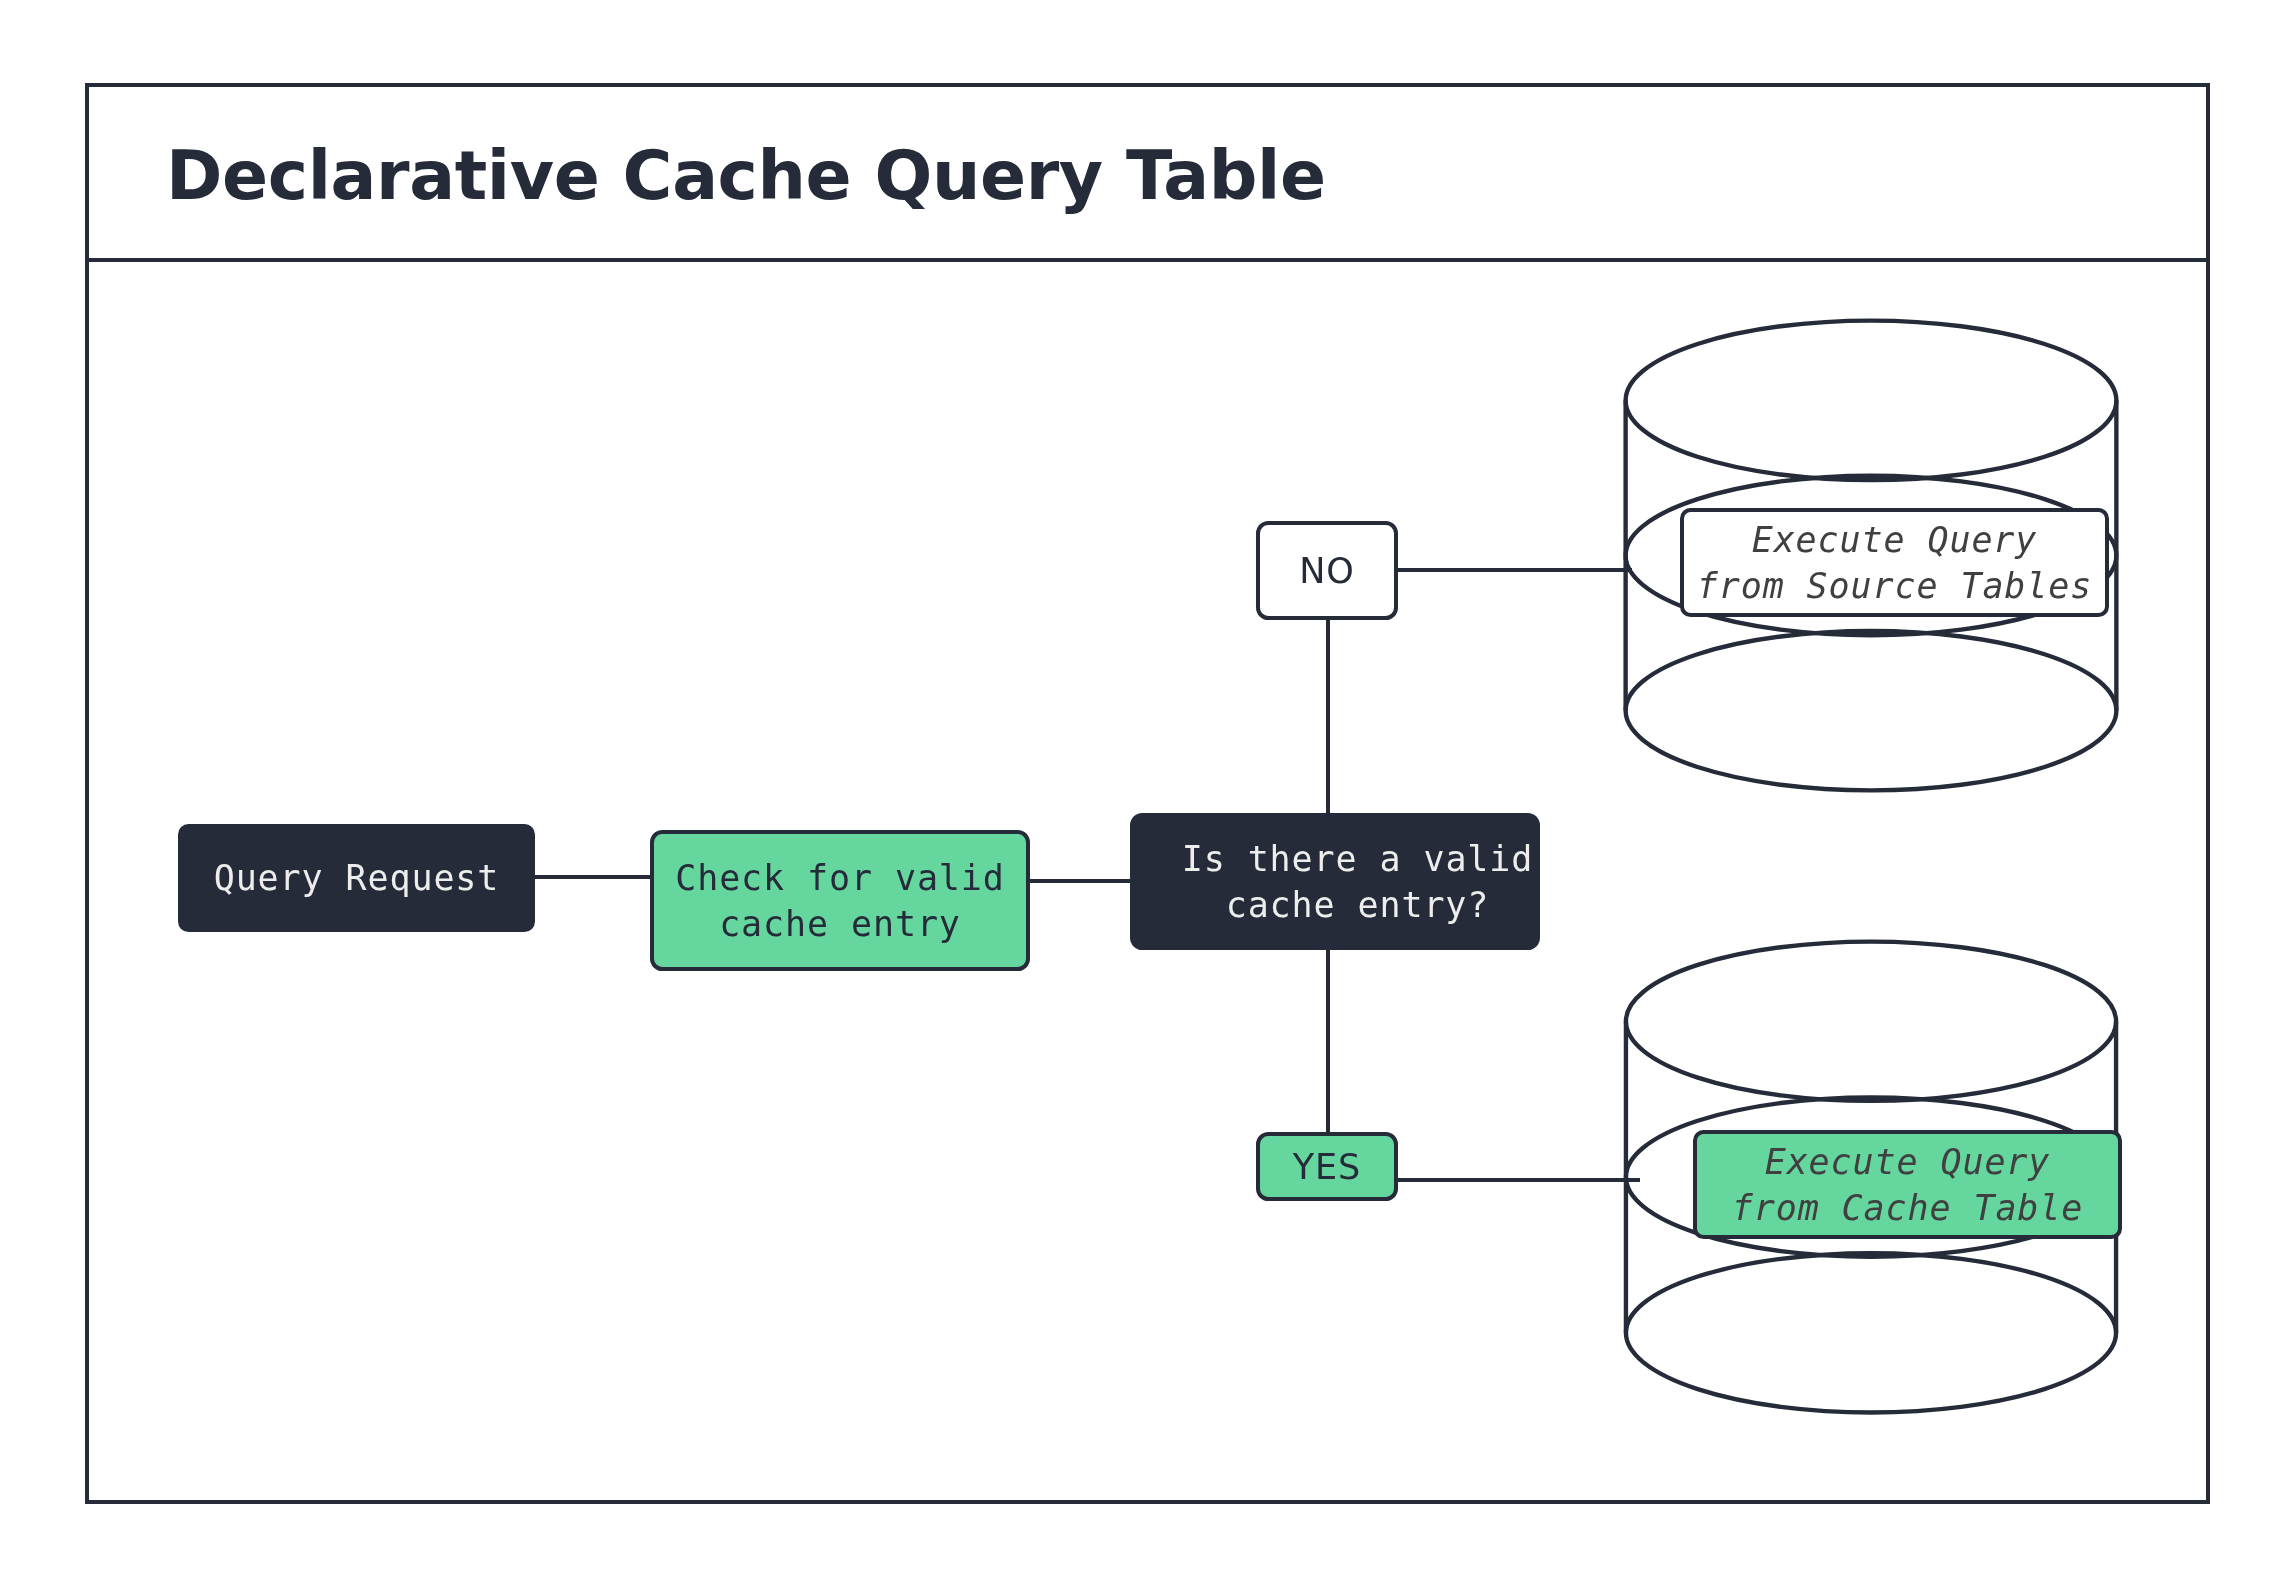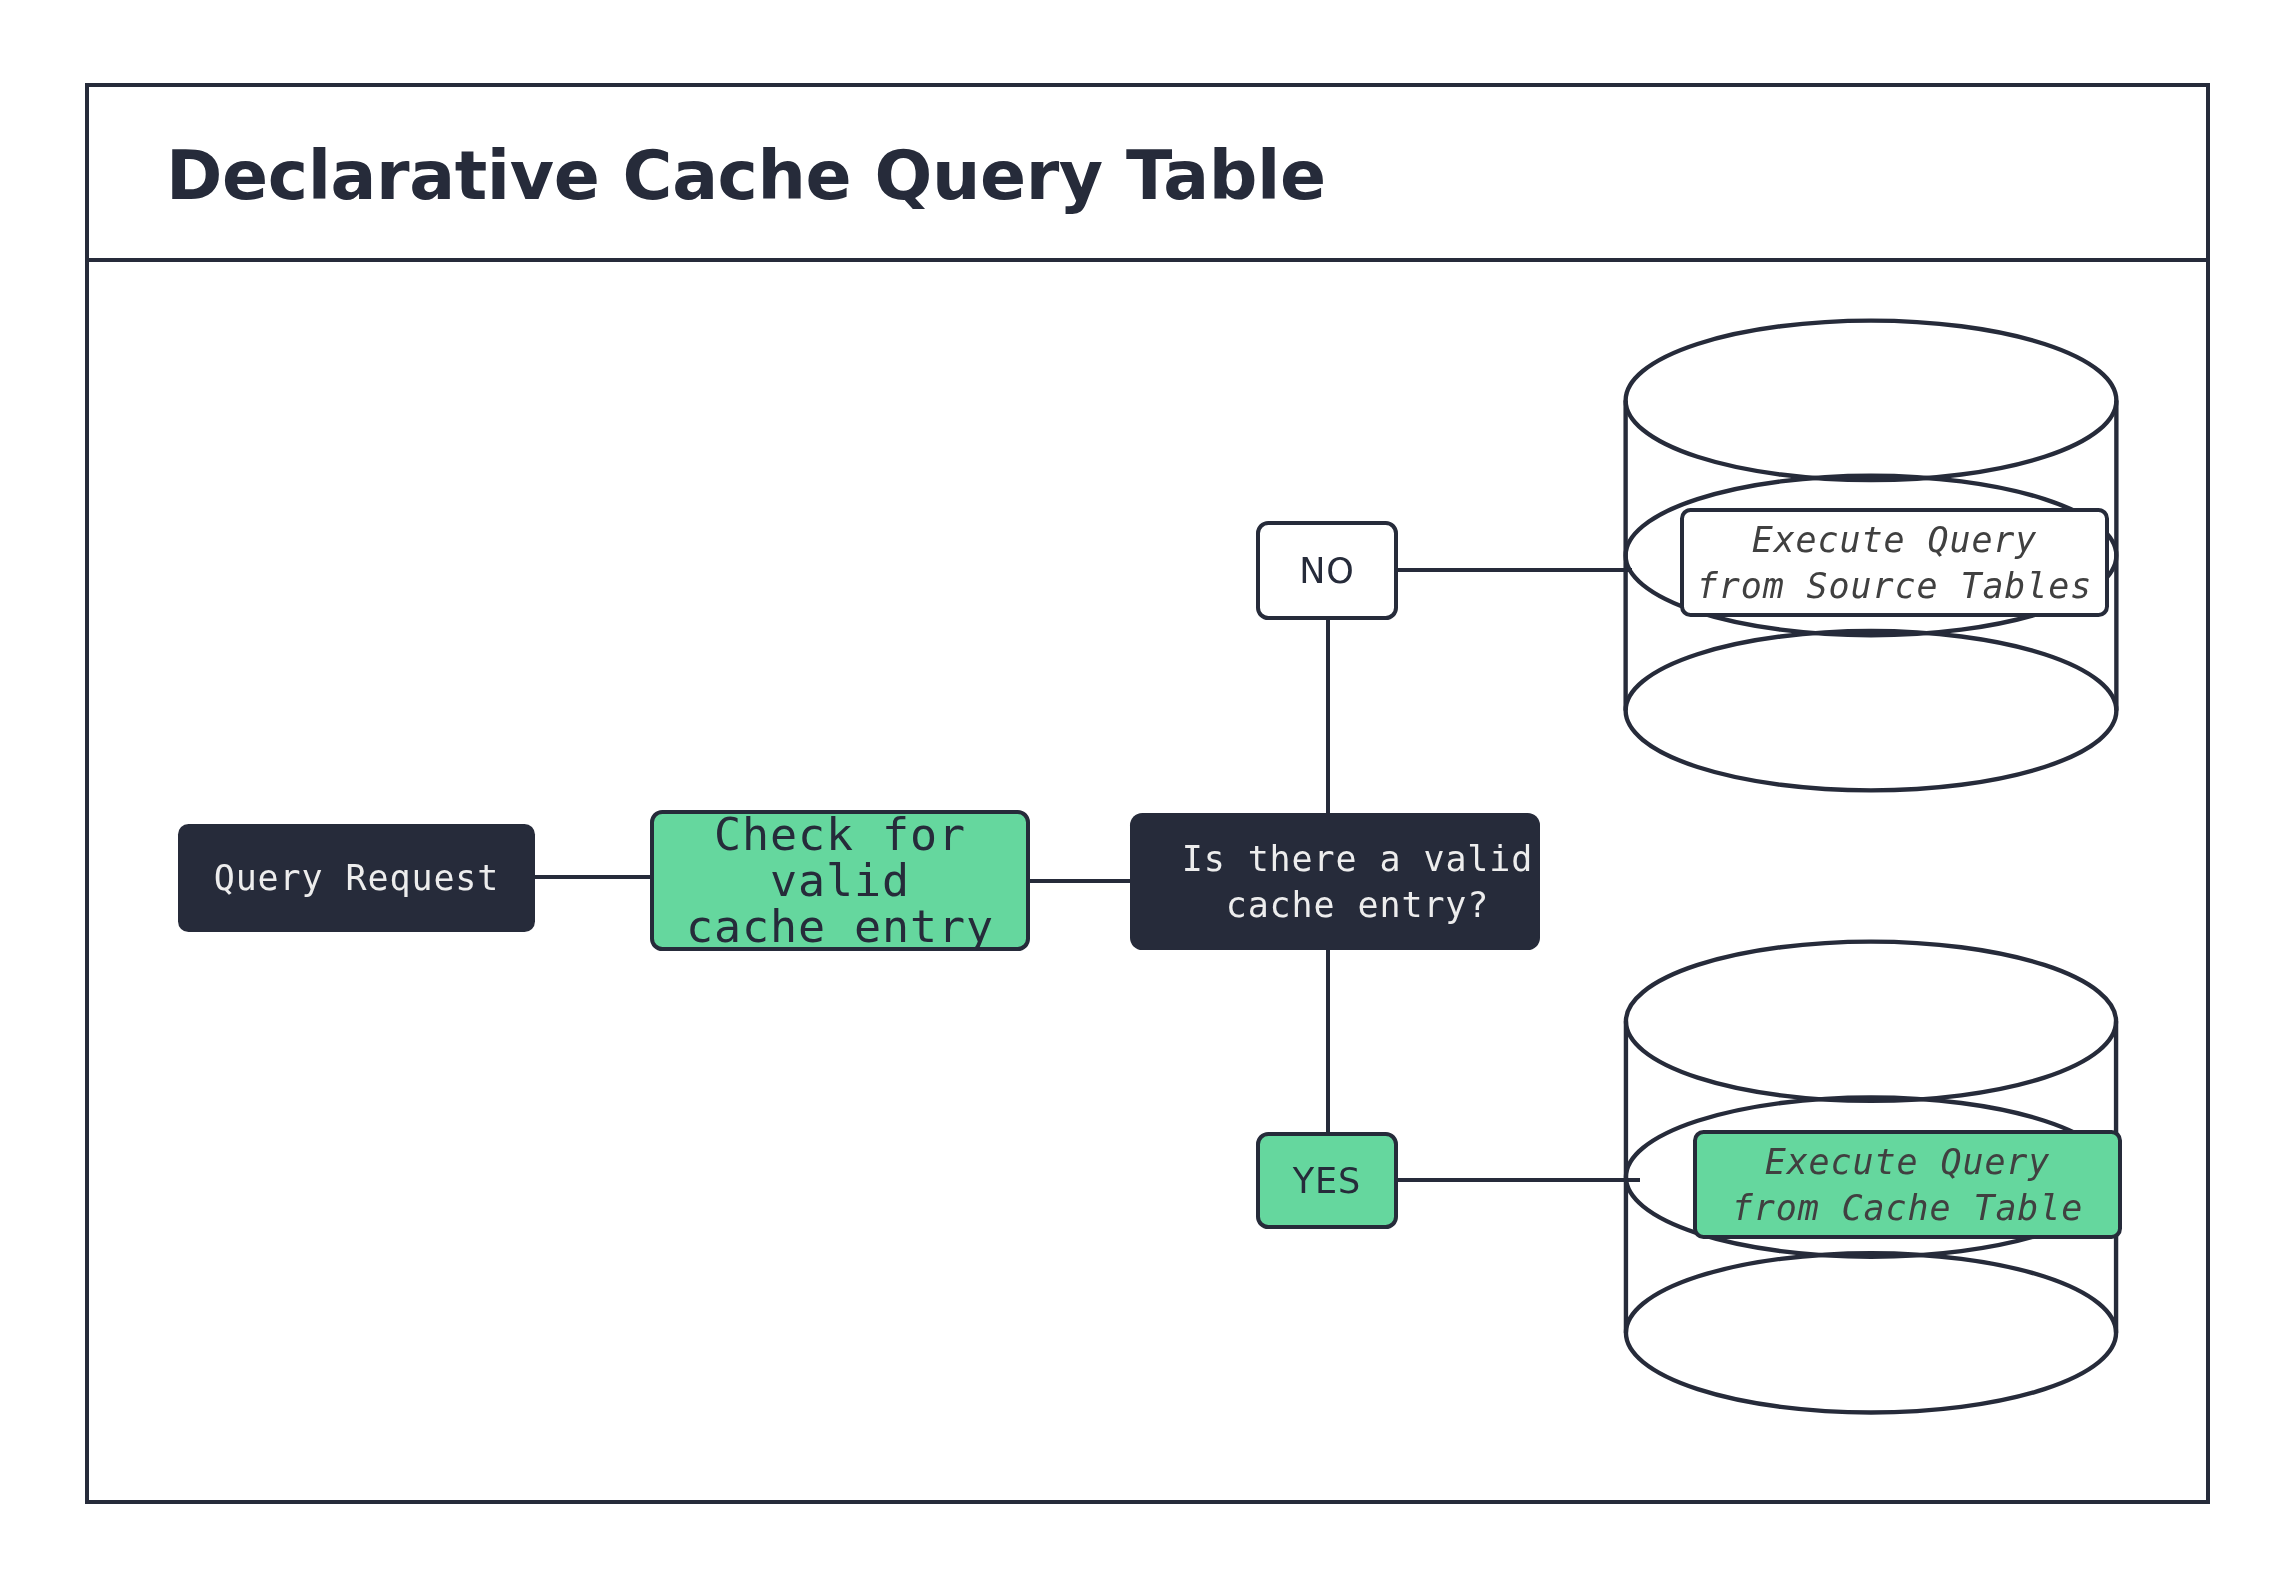--- a/index.html
+++ b/index.html
@@ -32,24 +32,24 @@
     display:flex;align-items:center;justify-content:center;text-align:center;
     font-family:"DejaVu Sans Mono","Liberation Mono",monospace;
     white-space:pre-line;
   }
   .node.dark{background:#262B3A;color:#EDEDED;border:none;border-radius:10.5px;}
   .node.green{background:#65D79E;color:#262B3A;border:4.4px solid #262B3A;border-radius:12.3px;}
   .node.white{background:#FFFFFF;color:#262B3A;border:4.4px solid #262B3A;border-radius:12.3px;}
 
   
   #n-query-request{left:178px;top:824px;width:357px;height:108px;font-size:35px;letter-spacing:0.9px;}
-  #n-check-cache  {left:650px;top:810px;width:380px;height:141px;font-size:45px;line-height:46px;letter-spacing:0.9px;}
+  #n-check-cache  {left:650px;top:830px;width:380px;height:141px;font-size:35px;line-height:46px;letter-spacing:0.9px;}
   #n-decision     {left:1130px;top:813px;width:410px;height:137px;font-size:35px;line-height:46px;letter-spacing:0.9px;border-radius:12.3px;padding-left:45px;}
   #n-label-no     {left:1256px;top:521px;width:142px;height:99px;font-family:"DejaVu Sans",sans-serif;font-size:35px;letter-spacing:0.9px;}
-  #n-label-yes    {left:1256px;top:1132px;width:142px;height:97px;font-family:"DejaVu Sans",sans-serif;font-size:35px;letter-spacing:0.9px;}
+  #n-label-yes    {left:1256px;top:1132px;width:142px;height:69px;font-family:"DejaVu Sans",sans-serif;font-size:35px;letter-spacing:0.9px;}
 
   
   .db{position:absolute;}
   .db svg{display:block;overflow:visible;}
   .db-label{
     position:absolute;box-sizing:border-box;
     display:flex;align-items:center;justify-content:center;text-align:center;
     font-family:"DejaVu Sans Mono","Liberation Mono",monospace;
     font-size:35px;line-height:46px;letter-spacing:0.9px;white-space:pre-line;
     border:4.4px solid #262B3A;border-radius:10.5px;color:#404040;font-style:italic;

